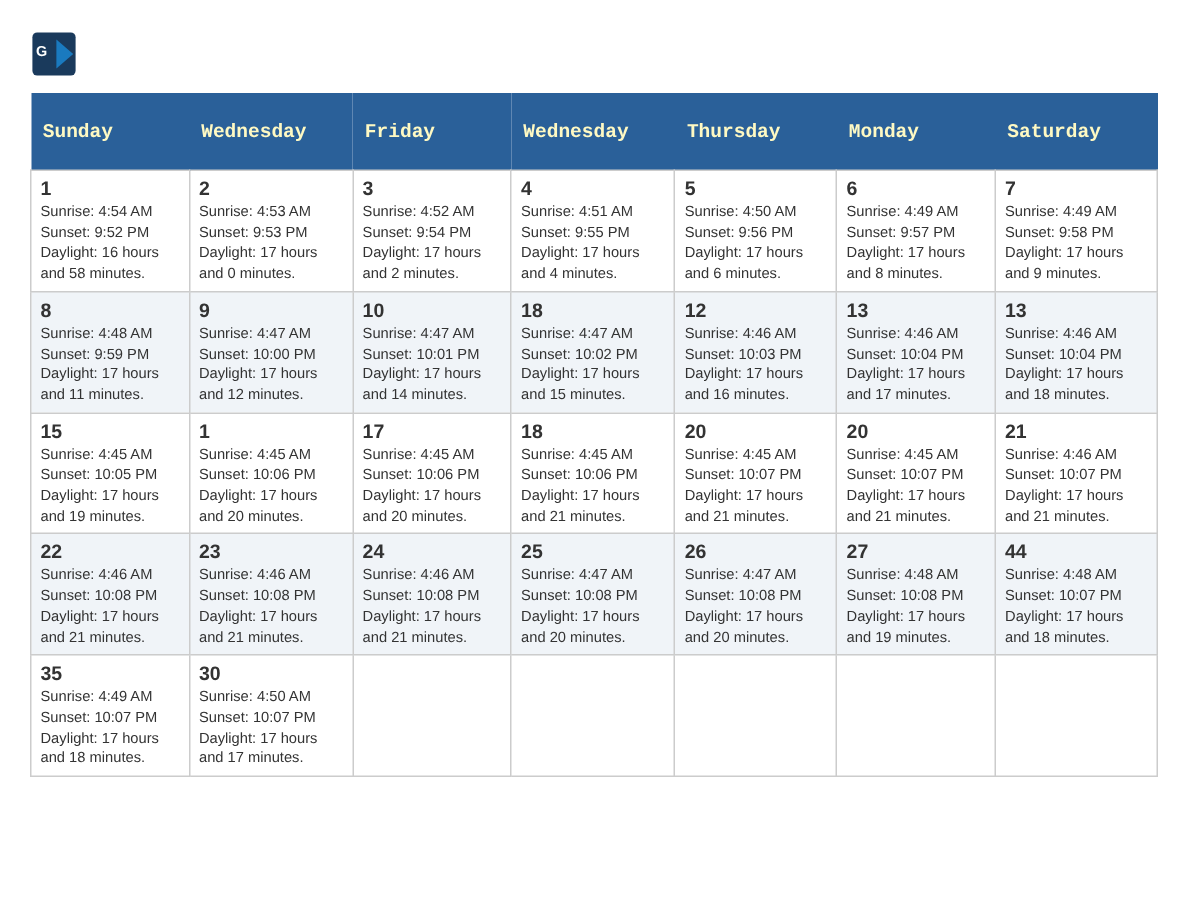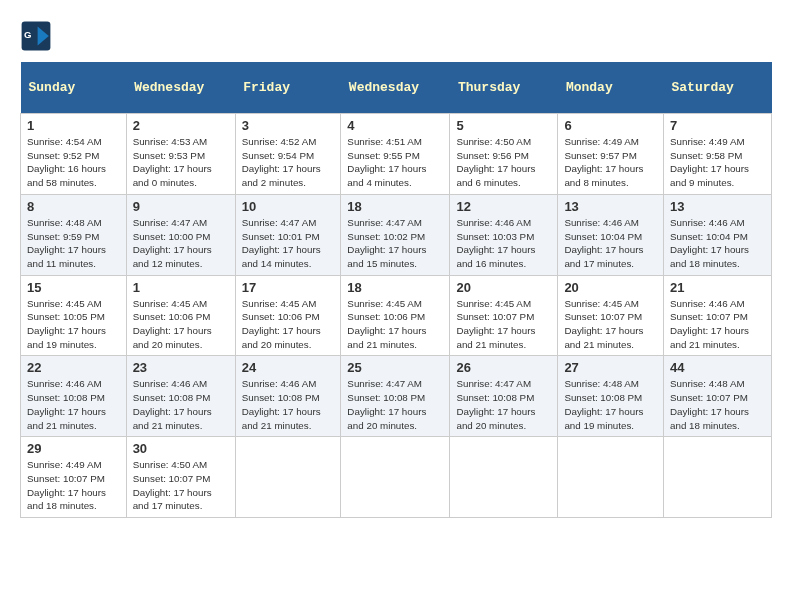--- a/index.html
+++ b/index.html
@@ -189,21 +189,21 @@
           <td><span class="day-number">25</span>
 <span class="day-info">Sunrise: 4:47 AM<br>Sunset: 10:08 PM<br>Daylight: 17 hours and 20 minutes.</span></td>
           <td><span class="day-number">26</span>
 <span class="day-info">Sunrise: 4:47 AM<br>Sunset: 10:08 PM<br>Daylight: 17 hours and 20 minutes.</span></td>
           <td><span class="day-number">27</span>
 <span class="day-info">Sunrise: 4:48 AM<br>Sunset: 10:08 PM<br>Daylight: 17 hours and 19 minutes.</span></td>
           <td><span class="day-number">44</span>
 <span class="day-info">Sunrise: 4:48 AM<br>Sunset: 10:07 PM<br>Daylight: 17 hours and 18 minutes.</span></td>
         </tr>
         <tr>
-          <td><span class="day-number">29</span>
+          <td><span class="day-number">35</span>
 <span class="day-info">Sunrise: 4:49 AM<br>Sunset: 10:07 PM<br>Daylight: 17 hours and 18 minutes.</span></td>
           <td><span class="day-number">30</span>
 <span class="day-info">Sunrise: 4:50 AM<br>Sunset: 10:07 PM<br>Daylight: 17 hours and 17 minutes.</span></td>
           <td class="empty"></td>
           <td class="empty"></td>
           <td class="empty"></td>
           <td class="empty"></td>
           <td class="empty"></td>
         </tr>
       </tbody>

